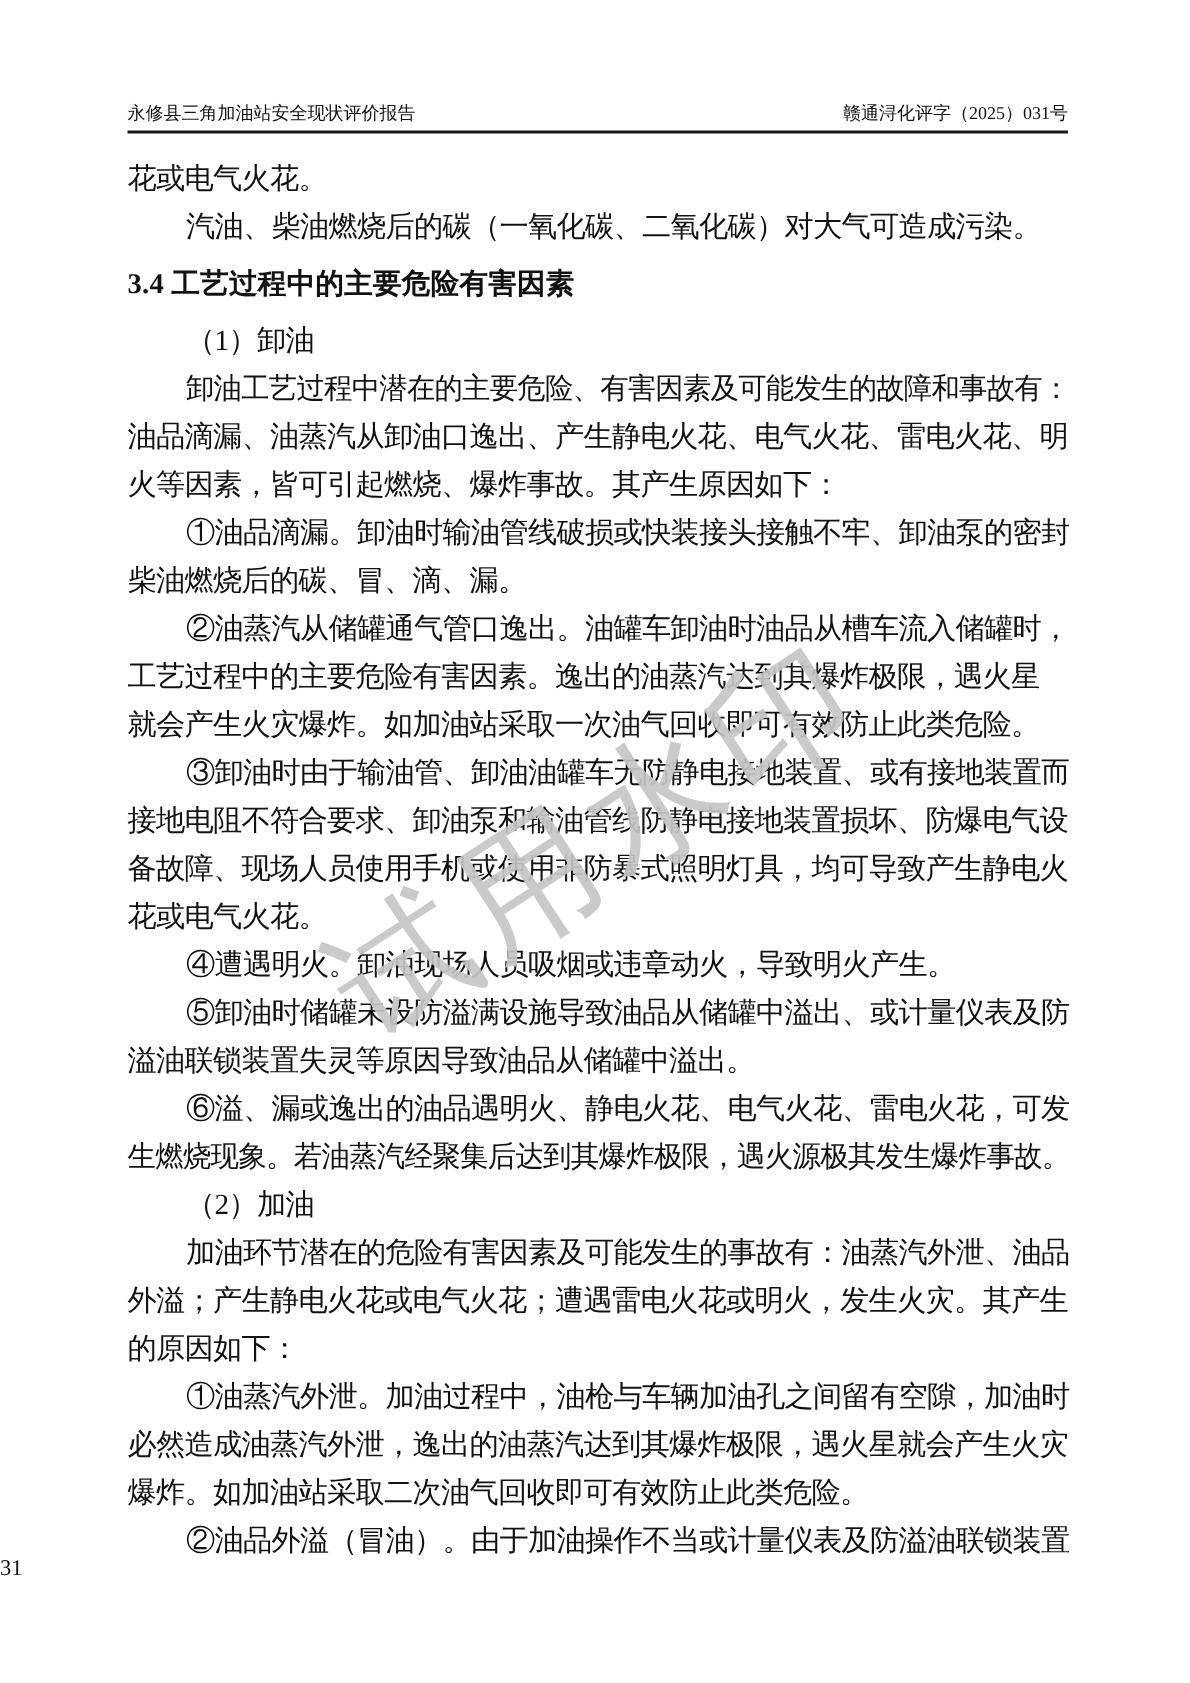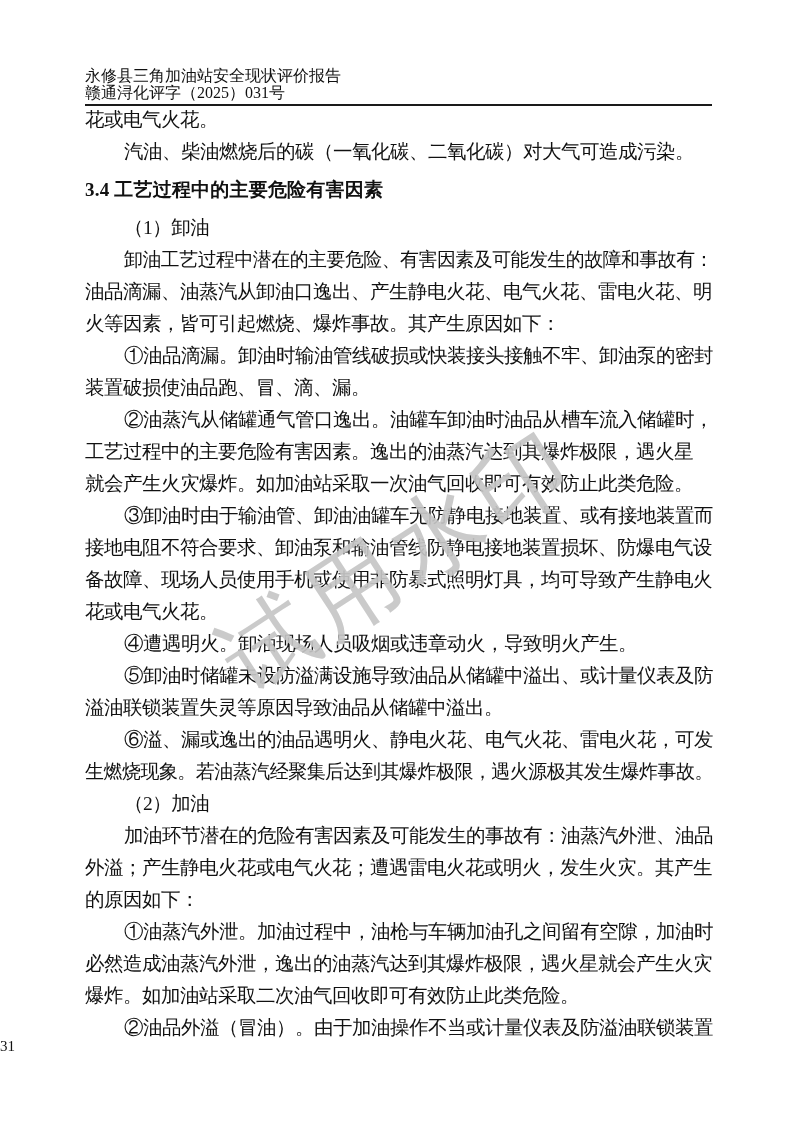--- a/index.html
+++ b/index.html
@@ -12,27 +12,26 @@
     color: #111111;
     font-family: "Liberation Serif", "DejaVu Serif", serif;
   }
   .header {
     position: absolute;
     left: 85px;
     top: 67px;
     width: 627px;
     display: flex;
     justify-content: space-between;
-    align-items: flex-start;
+    align-items: flex-end;
     border-bottom: 2px solid #1a1a1a;
     padding-bottom: 3px;
-    font-size: 16px;
+    font-size: 12px;
     line-height: 17px;
     white-space: nowrap;
-    flex-direction: column;
   }
   .header .doc-number { font-weight: normal; }
   .doc-body {
     position: absolute;
     left: 85px;
     top: 104px;
     width: 628px;
     z-index: 1;
   }
   .line {
@@ -84,21 +83,21 @@
 
   <div class="doc-body" id="doc-body">
       <div class="line"><span>花或电气火花。</span></div>
       <div class="line indent"><span>汽油、柴油燃烧后的碳（一氧化碳、二氧化碳）对大气可造成污染。</span></div>
       <div class="line heading"><span>3.4 工艺过程中的主要危险有害因素</span></div>
       <div class="line indent"><span>（1）卸油</span></div>
       <div class="line indent"><span style="transform: scaleX(0.96875);">卸油工艺过程中潜在的主要危险、有害因素及可能发生的故障和事故有：</span></div>
       <div class="line"><span>油品滴漏、油蒸汽从卸油口逸出、产生静电火花、电气火花、雷电火花、明</span></div>
       <div class="line"><span>火等因素，皆可引起燃烧、爆炸事故。其产生原因如下：</span></div>
       <div class="line indent"><span>①油品滴漏。卸油时输油管线破损或快装接头接触不牢、卸油泵的密封</span></div>
-      <div class="line"><span>装置破损使油品跑、冒、滴、漏。</span></div>
+      <div class="line"><span>柴油燃烧后的碳、冒、滴、漏。</span></div>
       <div class="line indent"><span>②油蒸汽从储罐通气管口逸出。油罐车卸油时油品从槽车流入储罐时，</span></div>
       <div class="line"><span>工艺过程中的主要危险有害因素。逸出的油蒸汽达到其爆炸极限，遇火星</span></div>
       <div class="line"><span>就会产生火灾爆炸。如加油站采取一次油气回收即可有效防止此类危险。</span></div>
       <div class="line indent"><span>③卸油时由于输油管、卸油油罐车无防静电接地装置、或有接地装置而</span></div>
       <div class="line"><span>接地电阻不符合要求、卸油泵和输油管线防静电接地装置损坏、防爆电气设</span></div>
       <div class="line"><span>备故障、现场人员使用手机或使用非防暴式照明灯具，均可导致产生静电火</span></div>
       <div class="line"><span>花或电气火花。</span></div>
       <div class="line indent"><span>④遭遇明火。卸油现场人员吸烟或违章动火，导致明火产生。</span></div>
       <div class="line indent"><span>⑤卸油时储罐未设防溢满设施导致油品从储罐中溢出、或计量仪表及防</span></div>
       <div class="line"><span>溢油联锁装置失灵等原因导致油品从储罐中溢出。</span></div>

